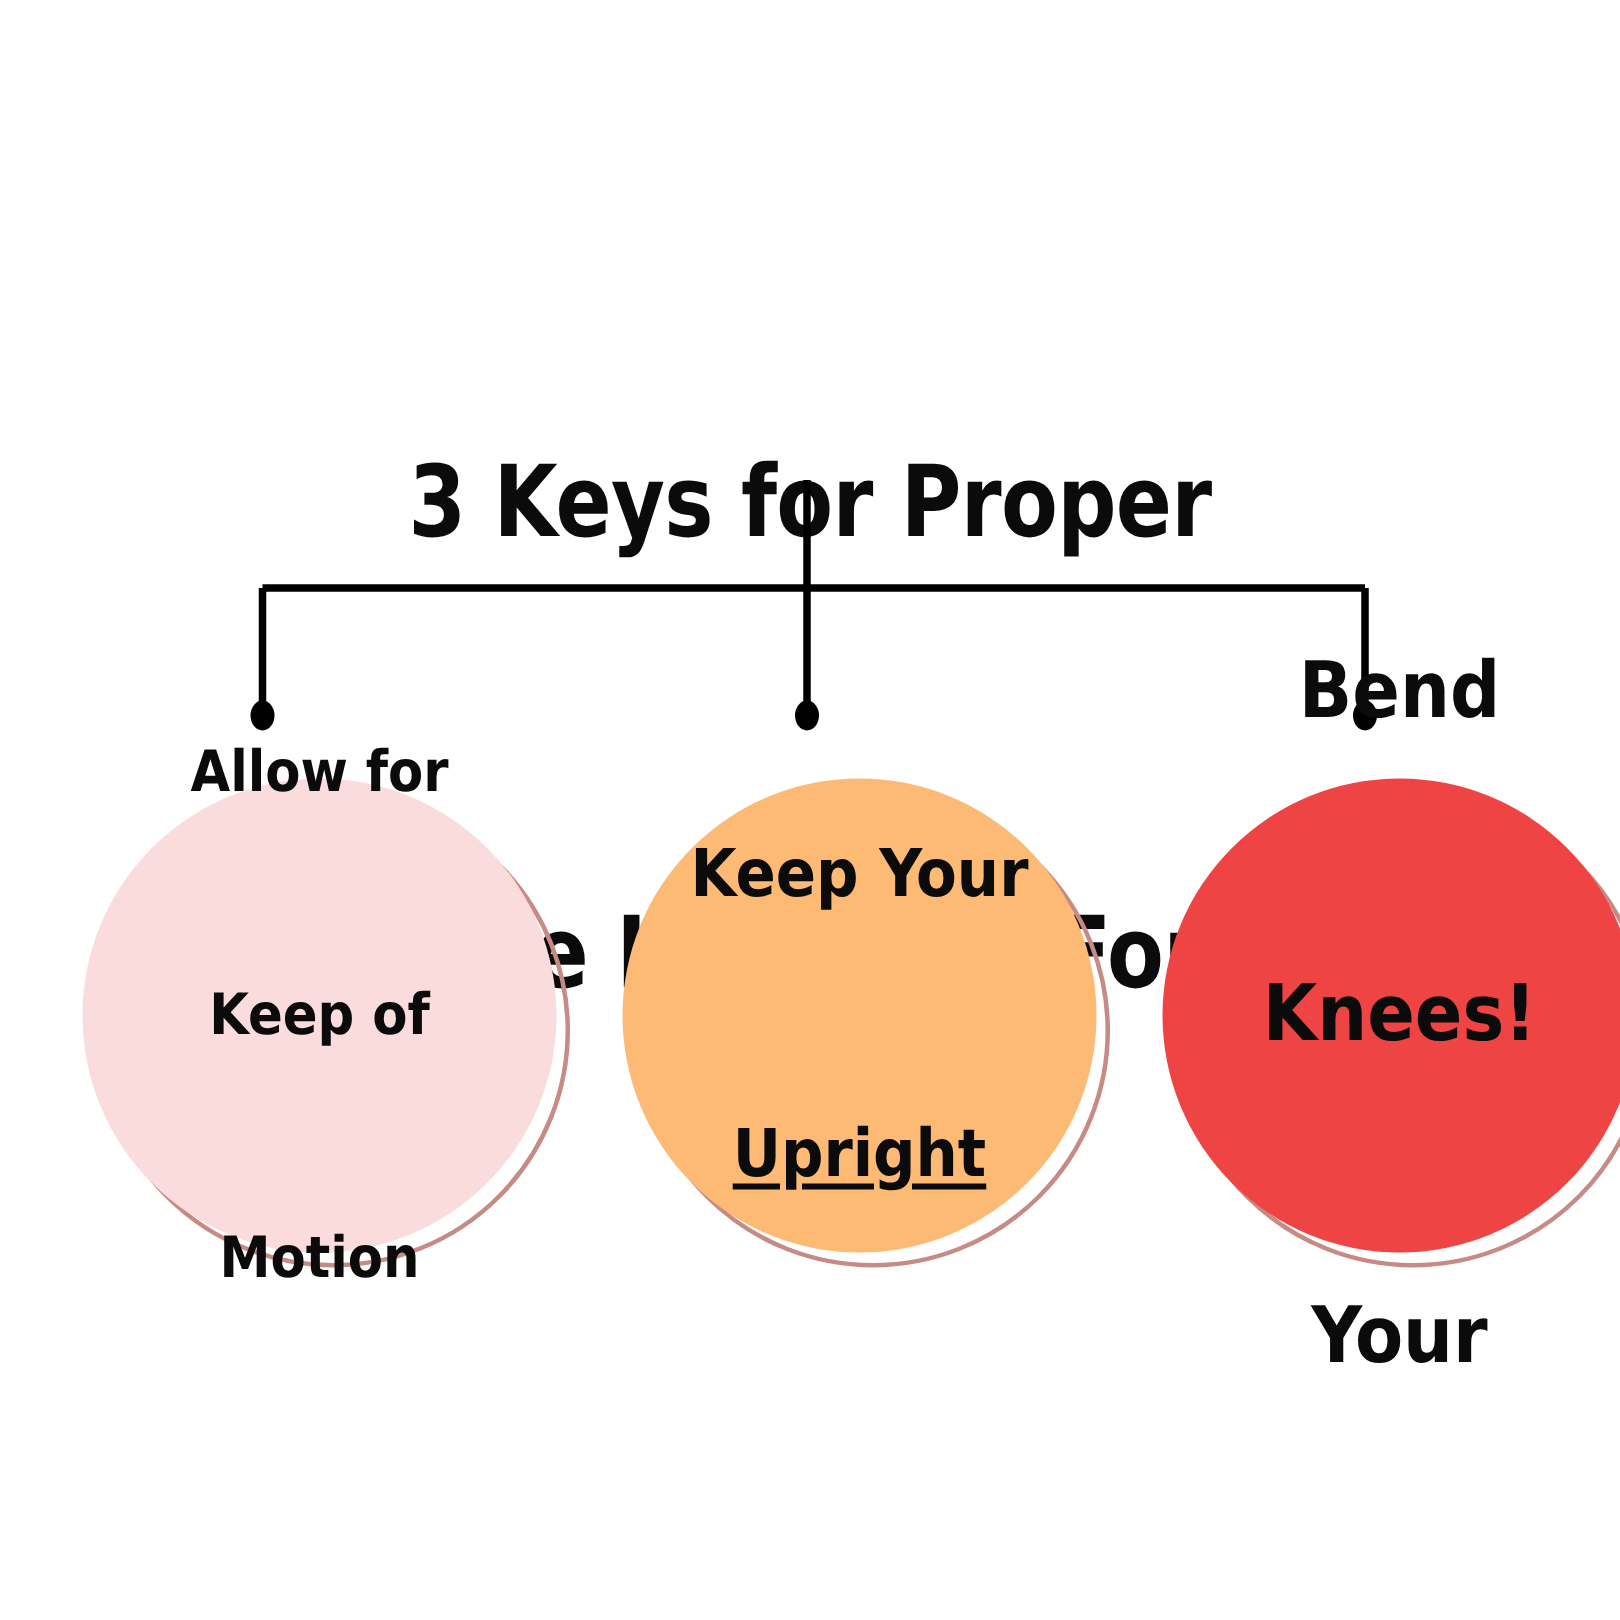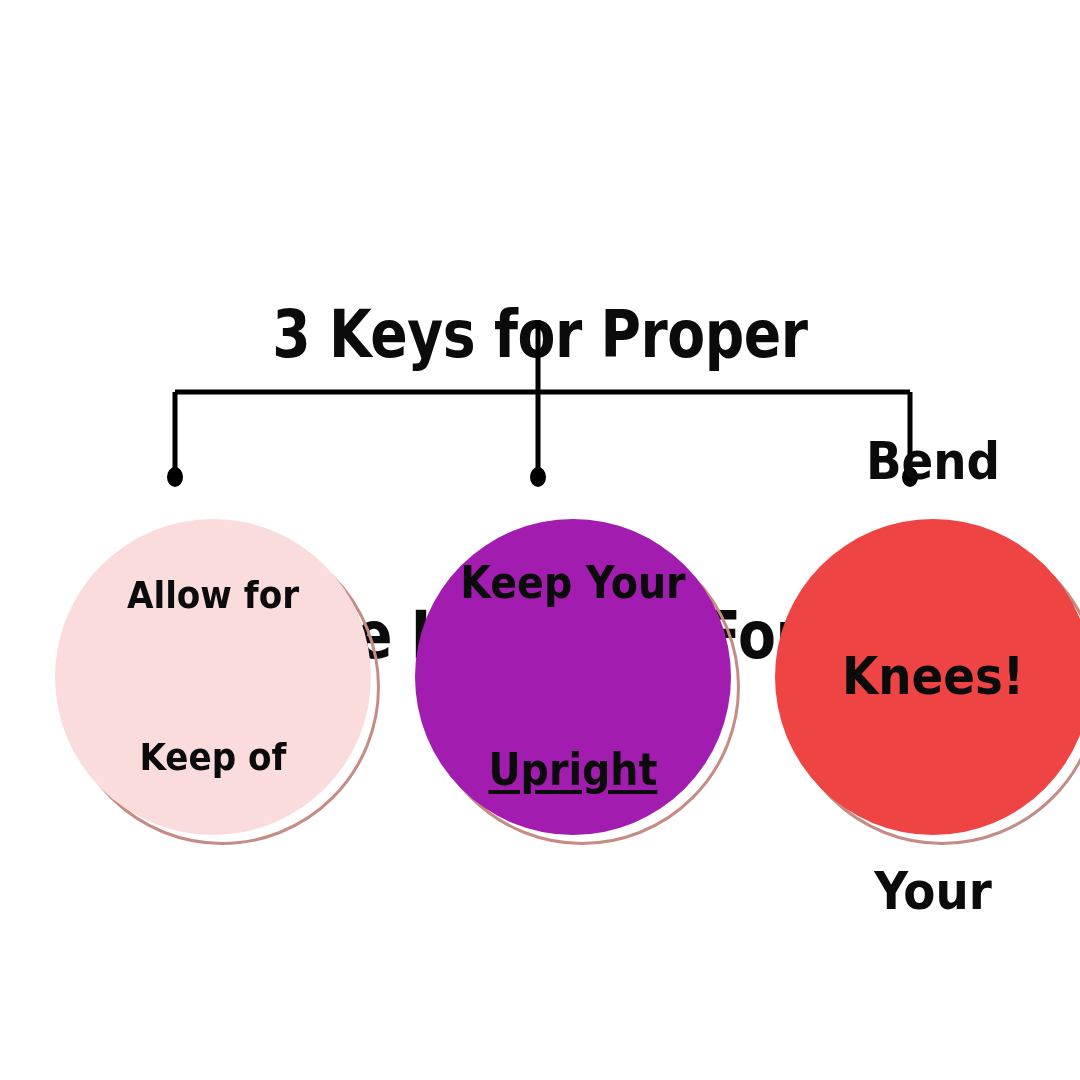--- a/index.html
+++ b/index.html
@@ -140,27 +140,28 @@
   </svg>
 
   <div id="circle-row">
 
     <div class="node n0">
       <div class="ring" style="border-color: rgb(198, 139, 133);"></div>
       <div class="disc" style="background: rgb(251, 220, 220);">
         <div class="node-label">
           <span class="lline">Allow for</span>
           <span class="lline">Keep of</span>
+          <span class="lline">Motion</span>
         </div>
       </div>
     </div>
 
     <div class="node n1">
       <div class="ring" style="border-color: rgb(198, 139, 133);"></div>
-      <div class="disc" style="background: #a21caf;">
+      <div class="disc" style="background: #fdba74;">
         <div class="node-label">
           <span class="lline">Keep Your</span>
           <span class="lline ul">Upright</span>
         </div>
       </div>
     </div>
 
     <div class="node n2">
       <div class="ring" style="border-color: rgb(198, 139, 133);"></div>
       <div class="disc" style="background: #ef4444;">

